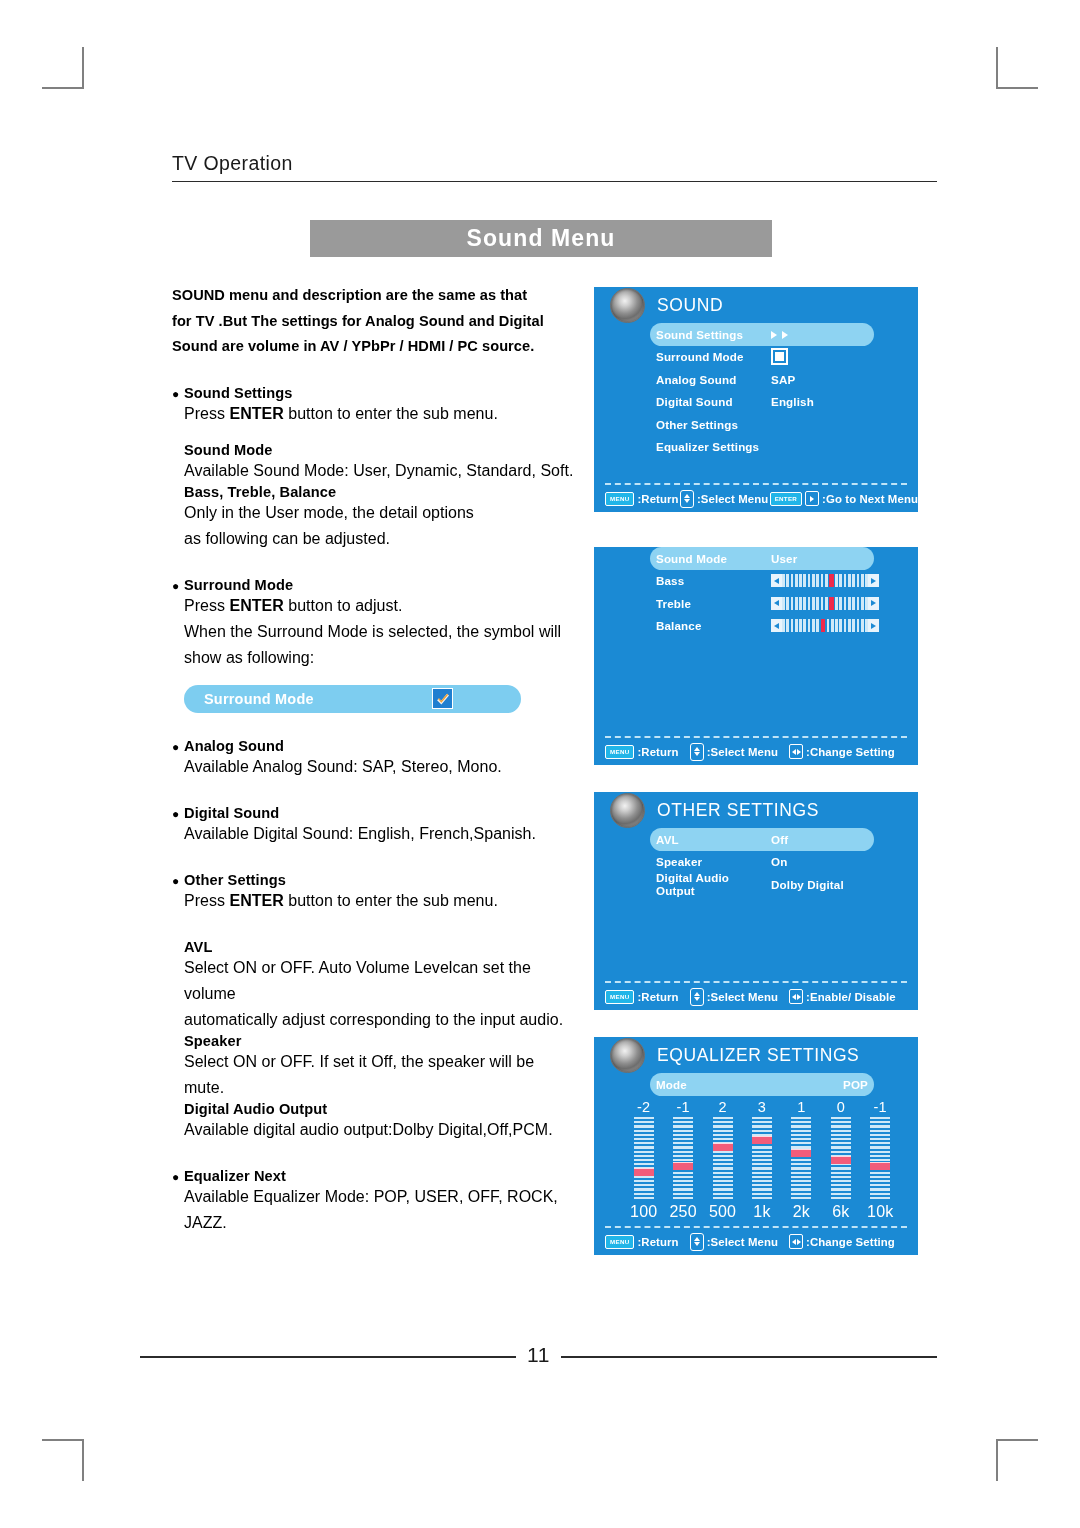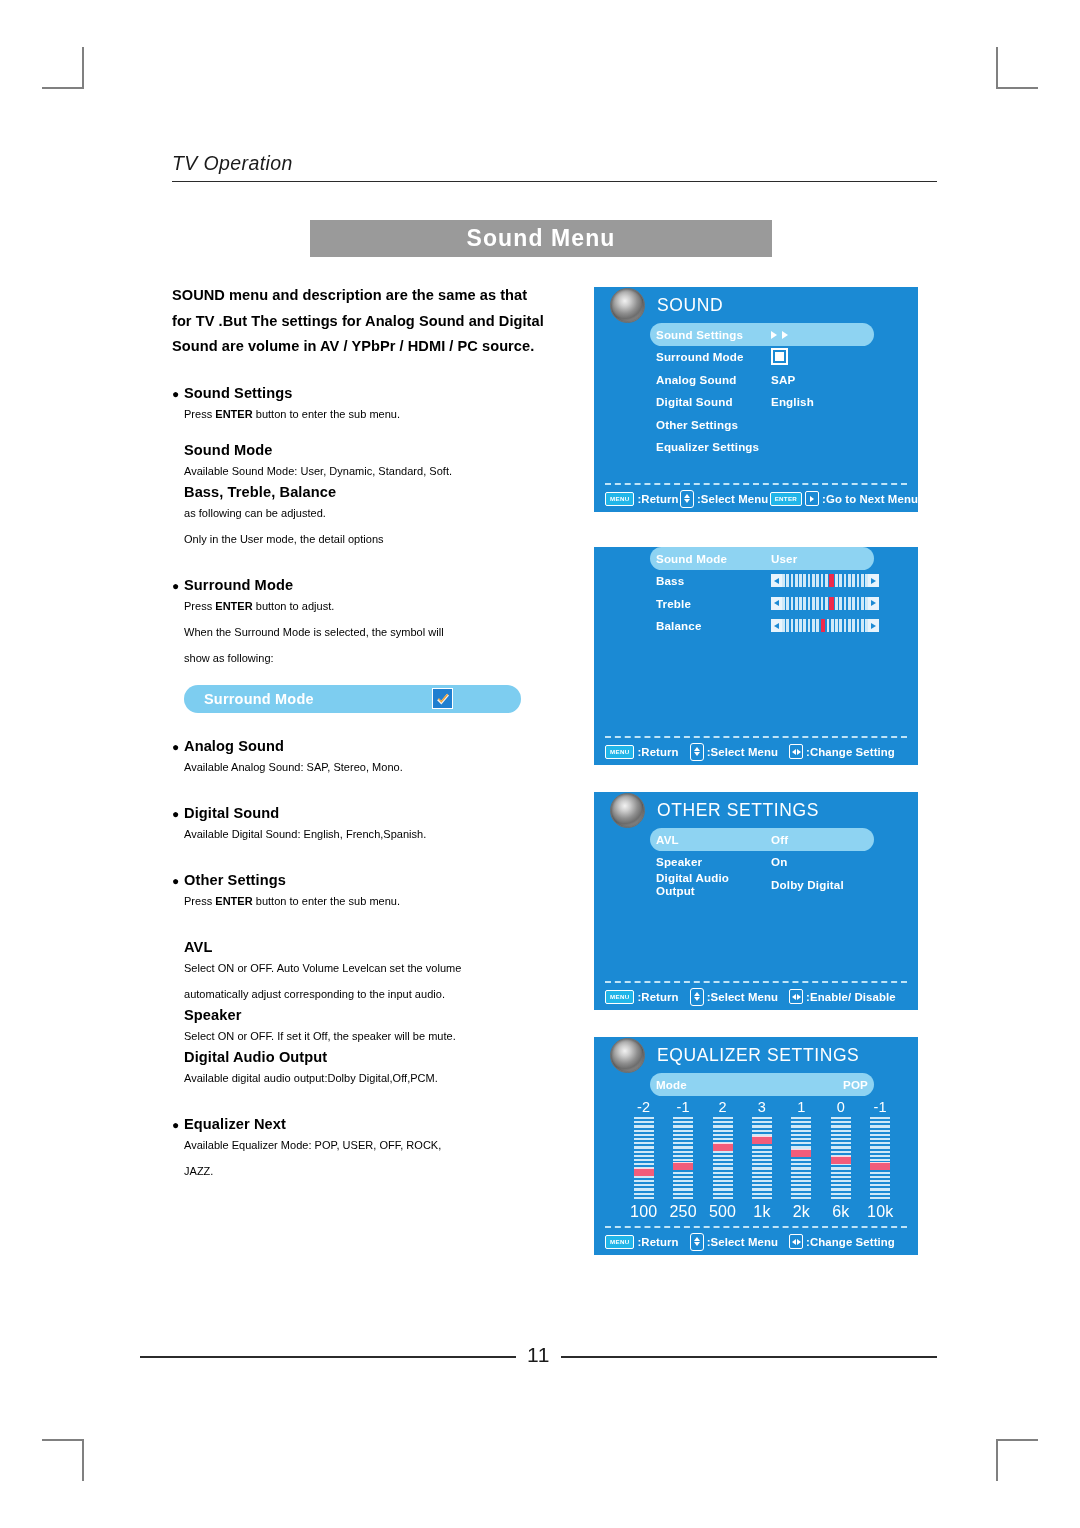--- a/index.html
+++ b/index.html
@@ -54,21 +54,20 @@
     width: 1080px;
     height: 1528px;
   }
 
   
   .running-head {
     position: absolute;
     left: 172px;
     top: 152px;
     width: 765px;
-    font-style: italic;
   }
   .running-head-text {
     font-size: 19.5px;
     letter-spacing: 0.4px;
     color: #1a1a1a;
     padding-bottom: 6px;
   }
   .running-head-rule {
     border-bottom: 1.6px solid #2b2b2b;
     width: 100%;
@@ -120,21 +119,21 @@
     line-height: 1;
     color: #000;
   }
   .sub-head {
     font-size: 14.6px;
     font-weight: bold;
     margin-left: 12px;
     letter-spacing: 0.1px;
   }
   .para {
-    font-size: 11px;
+    font-size: 16px;
     margin-left: 12px;
     line-height: 26px;
     letter-spacing: 0.02px;
   }
   .para b { font-weight: bold; }
   .gap-lg { height: 25px; }
   .gap-md { height: 15px; }
 
   
   .sample-bar {
@@ -485,22 +484,22 @@
         <div class="gap-lg"></div>
         <div class="bullet-head">
           <span class="bullet-dot">●</span>
           <span>Sound Settings</span>
         </div>
         <div class="para"><span>Press <b>ENTER</b> button to enter the sub menu.</span></div>
         <div class="gap-md"></div>
         <div class="sub-head">Sound Mode</div>
         <div class="para"><span>Available Sound Mode: User, Dynamic, Standard, Soft.</span></div>
         <div class="sub-head">Bass, Treble, Balance</div>
+        <div class="para"><span>Only in the User mode, the detail options</span></div>
         <div class="para"><span>as following can be adjusted.</span></div>
-        <div class="para"><span>Only in the User mode, the detail options</span></div>
         <div class="gap-lg"></div>
         <div class="bullet-head">
           <span class="bullet-dot">●</span>
           <span>Surround Mode</span>
         </div>
         <div class="para"><span>Press <b>ENTER</b> button to adjust.</span></div>
         <div class="para"><span>When the Surround Mode is selected, the symbol will</span></div>
         <div class="para"><span>show as following:</span></div>
         <div class="sample-bar">
           <div class="sample-bar-label">Surround Mode</div>

